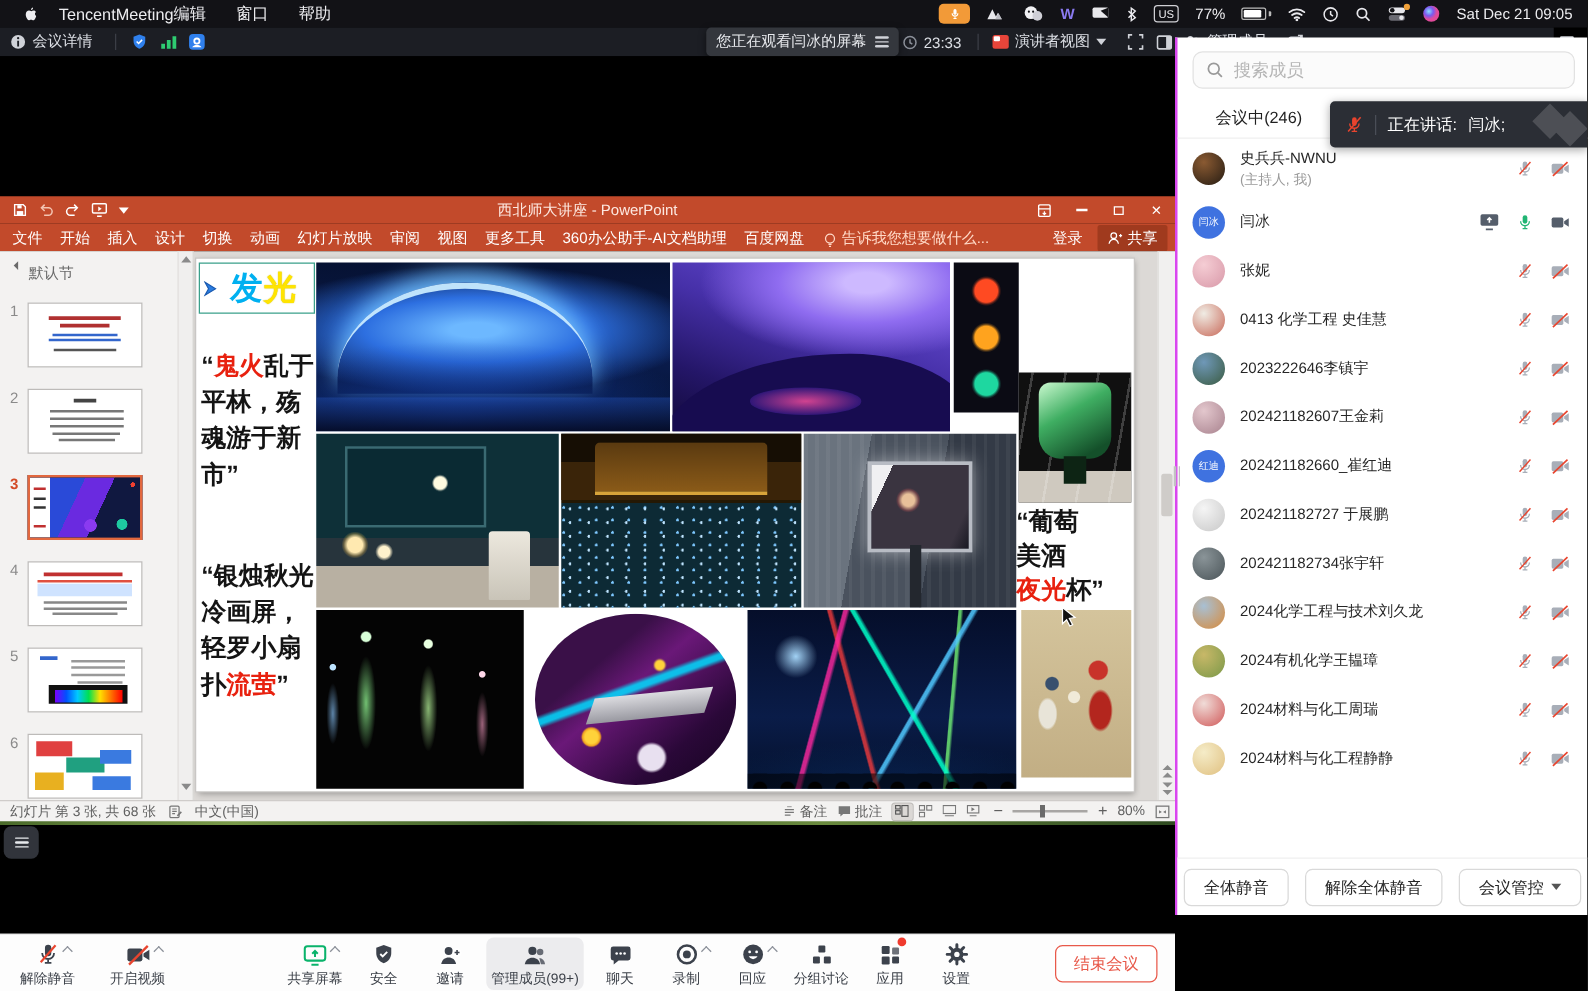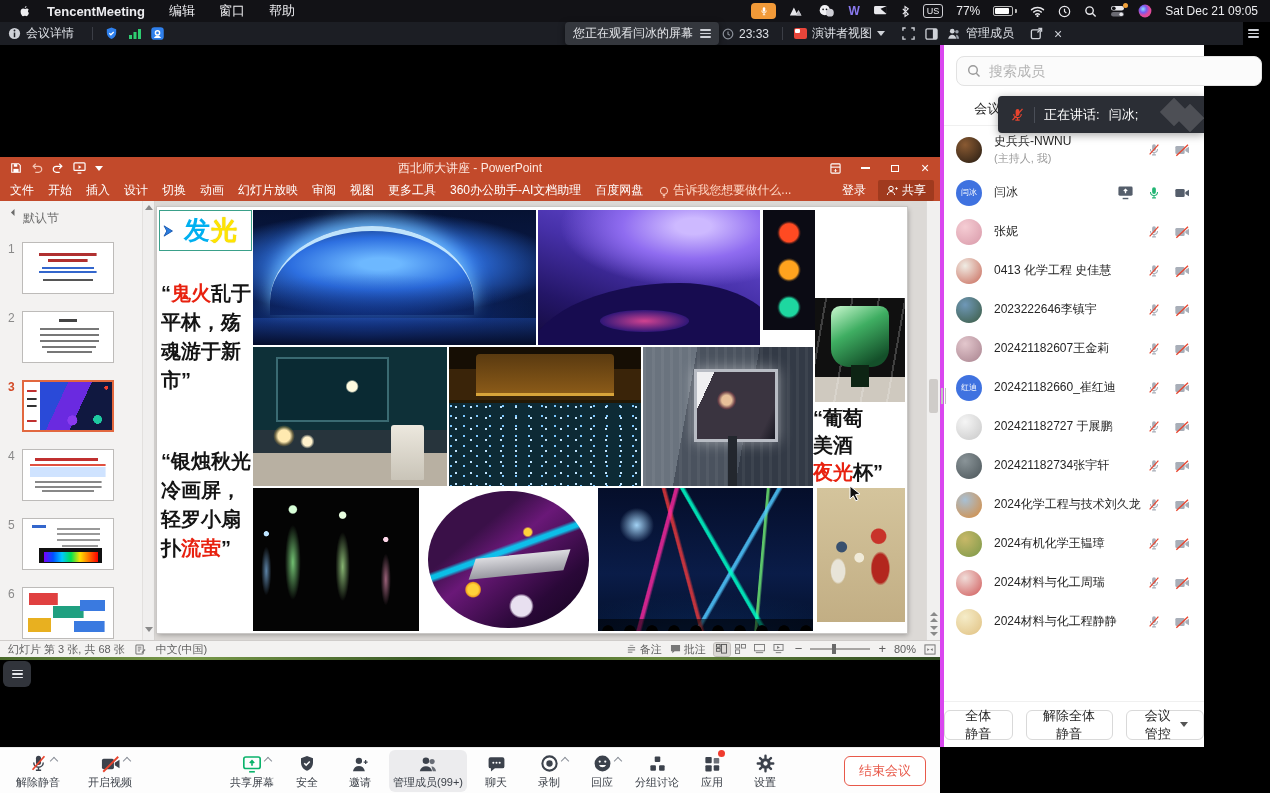--- a/index.html
+++ b/index.html
@@ -3,21 +3,21 @@
 <meta charset="utf-8">
 <style>
 *{margin:0;padding:0;box-sizing:border-box}
 html,body{background:#222}
 .screen{position:relative;width:1270px;height:793px;background:#000;overflow:hidden;
   font-family:"Liberation Sans","DejaVu Sans",sans-serif;color:#222}
 
 
 .menubar{position:absolute;left:0;top:0;width:1270px;height:22px;background:#121216;display:flex;align-items:center;color:#ededf0;font-size:13px;padding:0 12px;gap:0}
 .mb-apple{width:13px;height:15px;margin:0 16px 0 6px;display:inline-block}
-.mb-app{font-weight:bold;margin-right:24px}
+.mb-app{font-weight:normal;}
 .mb-menus{display:flex;gap:24px}
 .mb-right{margin-left:auto;display:flex;align-items:center;gap:13px;font-size:12px}
 .mb-micpill{width:25px;height:16px;background:#f29a38;border-radius:4px;display:flex;align-items:center;justify-content:center}
 .mb-ic{display:inline-flex;align-items:center;justify-content:center;height:16px}
 .mb-us{border:1px solid #cfcfd4;border-radius:3px;font-size:9px;padding:0 3px;line-height:12px}
 .mb-batt{display:flex;align-items:center;gap:2px}
 .batt-body{width:20px;height:10px;border:1px solid #bbb;border-radius:2px;position:relative}
 .batt-fill{position:absolute;left:1px;top:1px;bottom:1px;width:77%;background:#fff;border-radius:1px}
 .batt-cap{width:2px;height:4px;background:#bbb;border-radius:0 1px 1px 0}
 .cc-dot{position:absolute;right:-3px;top:0;width:5px;height:5px;border-radius:50%;background:#f2a23a}
@@ -134,21 +134,21 @@
 .ps-left{display:flex;align-items:center;gap:10px;margin-left:8px}
 .ps-right{position:absolute;right:4px;top:0;height:100%;display:flex;align-items:center;gap:8px}
 .ps-view{display:flex;gap:3px}
 .ps-view span{width:16px;height:13px;display:flex;align-items:center;justify-content:center;border-radius:2px}
 .ps-view .on{background:#dbd8d5;outline:1px solid #c2bfbc}
 .zoom-track{width:60px;height:2px;background:#a8a6a4;position:relative}
 .zoom-thumb{position:absolute;left:22px;top:-4px;width:4px;height:10px;background:#6a6a6a}
 .zpm{font-size:13px;color:#5f5f5f;line-height:10px}
 
 
-.panel{position:absolute;left:940px;top:45px;width:264px;height:702px;background:#fff;border-left:4px solid #d946ef}
+.panel{position:absolute;left:940px;top:30px;width:330px;height:702px;background:#fff;border-left:2px solid #d946ef}
 .search{position:absolute;left:12px;top:11px;width:306px;height:30px;border:1px solid #e2e2e2;background:#fbfbfb;border-radius:8px;display:flex;align-items:center;padding:0 10px;gap:8px}
 .search input{border:0;background:transparent;outline:0;flex:1;font-size:14px;color:#333}
 .search input::placeholder{color:#b5b5b5}
 .tabrow{position:absolute;top:47px;left:0;width:100%;height:34px;border-bottom:1px solid #f0f0f0}
 .tabrow .tab{position:absolute;left:0;top:0;width:130px;height:100%;display:flex;align-items:center;justify-content:center;font-size:13px;color:#1f1f1f}
 .speak-tip{position:absolute;top:51px;right:0;width:206px;height:37px;background:#2b2e35;border-radius:4px 0 0 4px;display:flex;align-items:center;padding:0 12px;gap:9px;color:#fff;font-size:13px;overflow:hidden;z-index:3;box-shadow:0 2px 8px rgba(0,0,0,.35)}
 .tip-div{width:1px;height:16px;background:#4a4e57}
 .tip-mark{position:absolute;right:-6px;top:6px;width:46px;height:30px;opacity:.16}
 .tip-mark i{position:absolute;width:20px;height:20px;background:#fff;transform:rotate(45deg)}
 .tip-mark i:nth-child(2){left:16px;top:6px}

